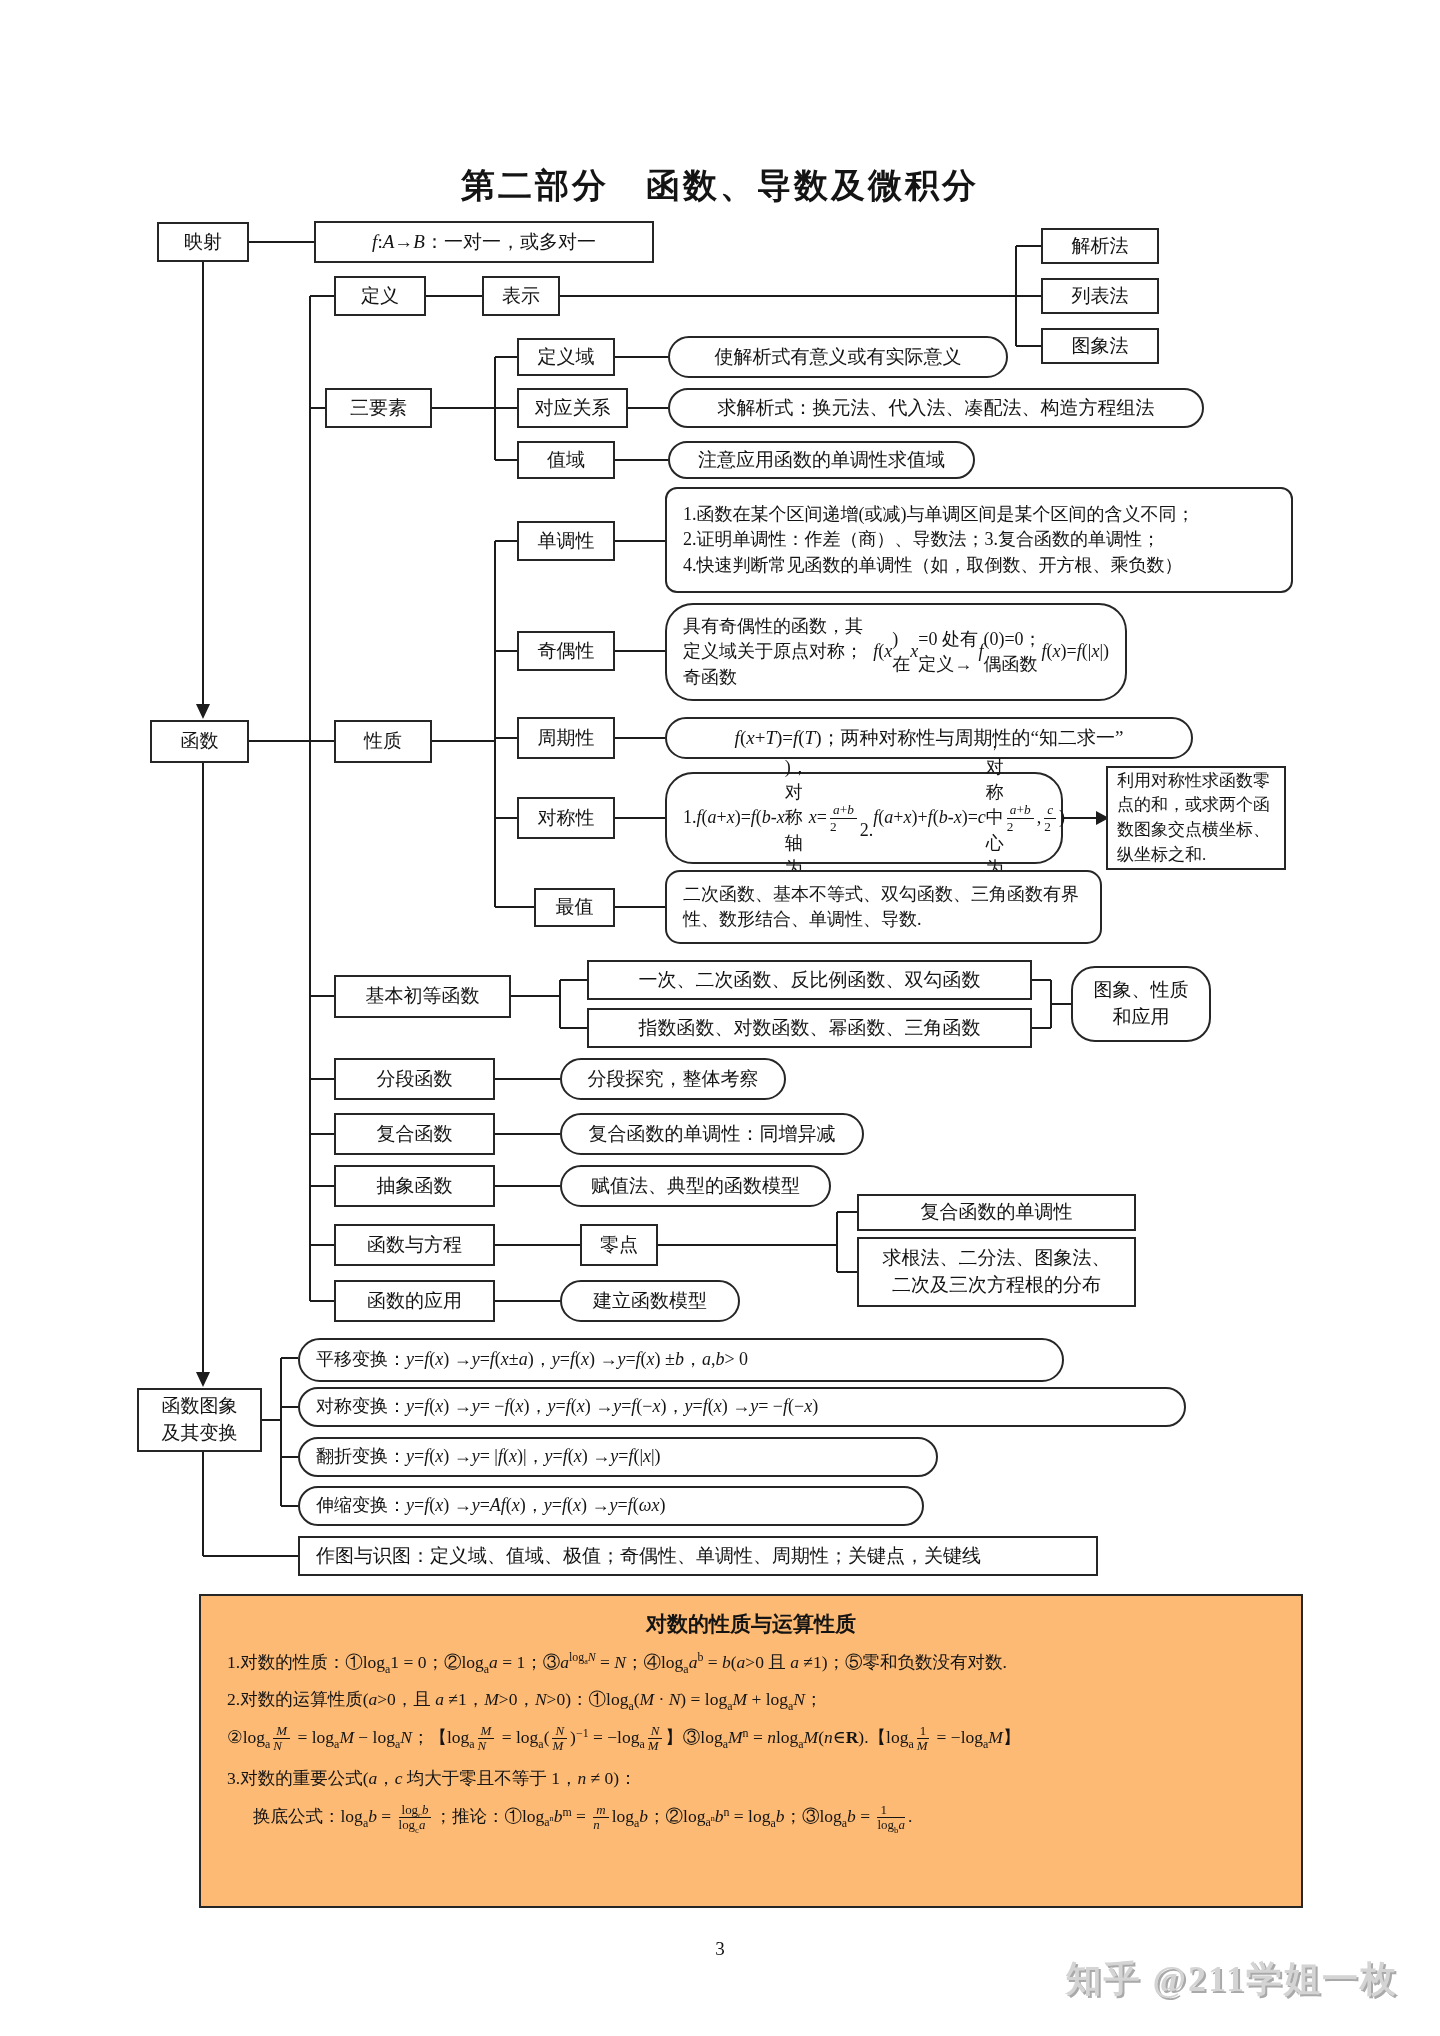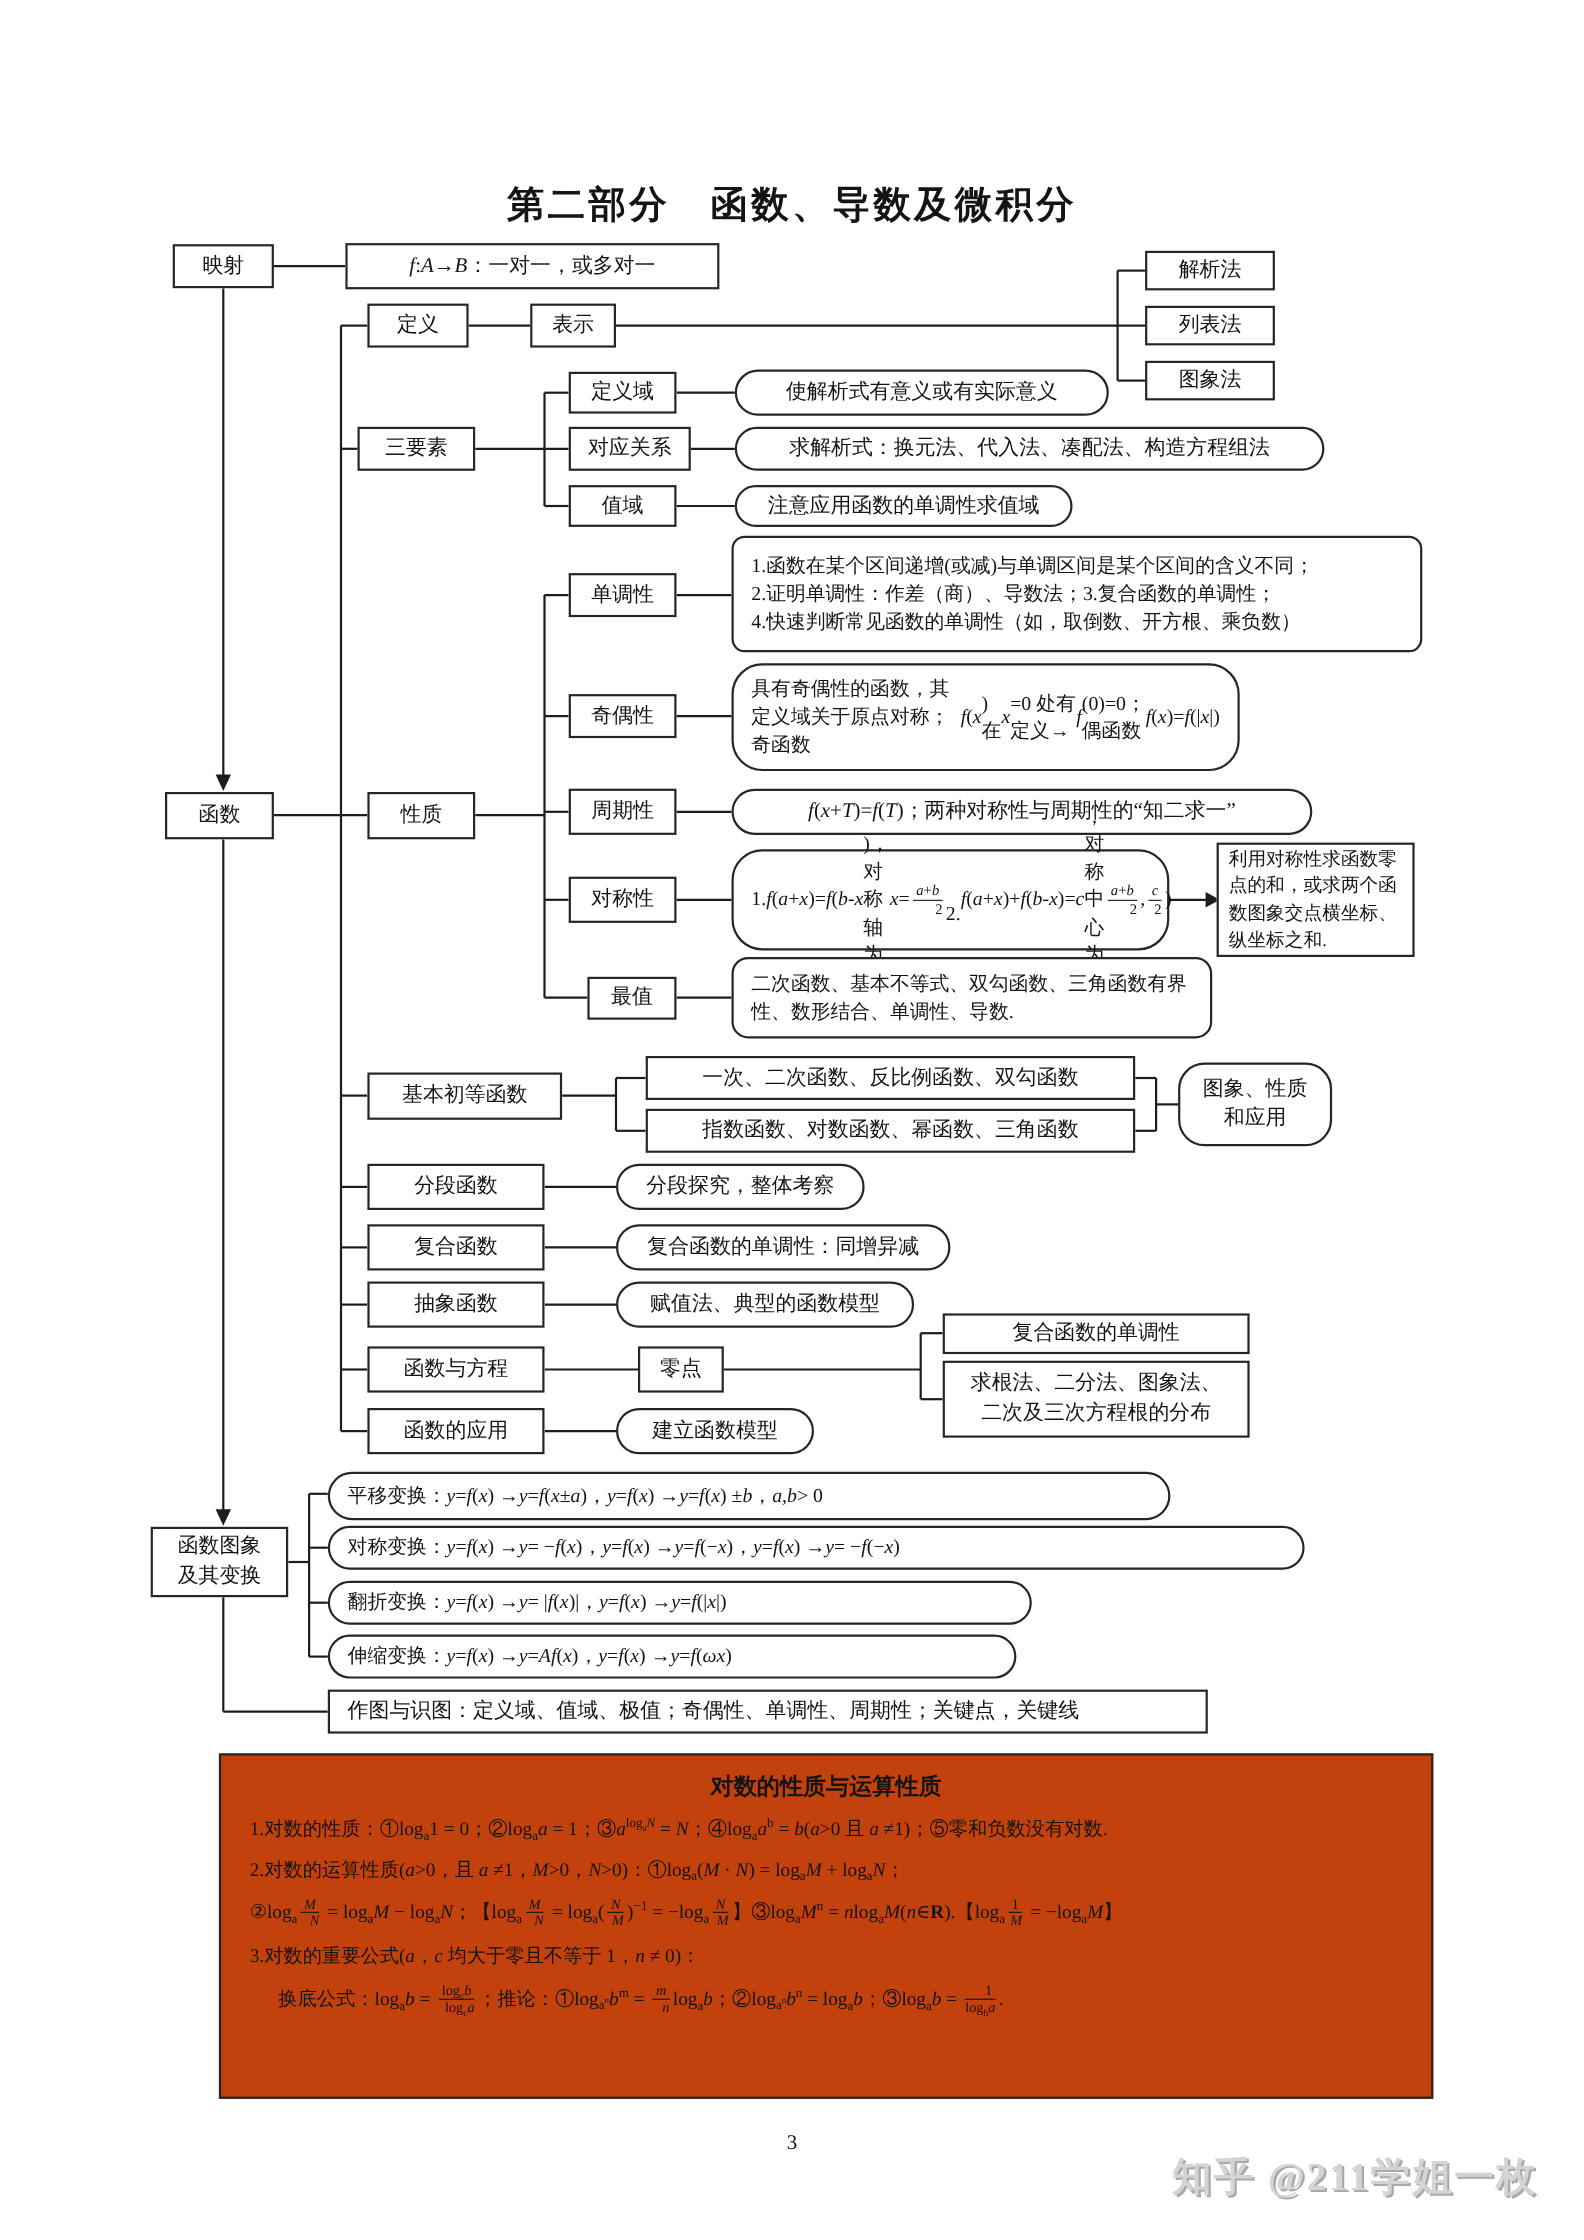--- a/index.html
+++ b/index.html
@@ -13,25 +13,25 @@
   .bx{position:absolute;box-sizing:border-box;border:2px solid #262626;background:#fff;
       display:flex;align-items:center;justify-content:center;text-align:center;
       font-size:19px;line-height:1.4;padding:2px 8px;}
   .rd{border-radius:22px;}
   .left{justify-content:flex-start;text-align:left;padding:4px 16px;}
   .nw{white-space:nowrap;}
   .f18{font-size:18px;}
   .f17{font-size:17px;line-height:1.45;padding:4px 9px;}
   i{font-family:"Liberation Serif","DejaVu Serif",serif;}
   sub,sup{font-size:68%;line-height:0;}
-  .fr{display:inline-flex;flex-direction:column;vertical-align:middle;text-align:right;
+  .fr{display:inline-flex;flex-direction:column;vertical-align:middle;text-align:left;
       font-size:0.74em;line-height:1.15;margin:0 3px;}
   .fr>span:first-child{border-bottom:1px solid #141414;padding:0 3px;}
   .logbox{position:absolute;left:199px;top:1594px;width:1104px;height:314px;box-sizing:border-box;
-          border:2px solid #262626;background:#c2410c;padding:10px 26px;font-size:17.5px;}
+          border:2px solid #262626;background:#fdba74;padding:10px 26px;font-size:17.5px;}
   .logbox .lt{text-align:center;font-weight:bold;font-size:21px;margin:4px 0 10px 0;}
   .logbox .ln{margin:11px 0;line-height:1.5;}
   .pageno{position:absolute;left:0;top:1938px;width:100%;text-align:center;font-size:19px;}
   .watermark{position:absolute;right:42px;top:1955px;font-size:36px;font-weight:bold;
              color:#d4d4d4;text-shadow:2px 2px 0 #a9a9a9,-1px -1px 0 #ffffff;letter-spacing:2px;}
 </style>
 </head>
 <body>
 
 <div class="page">

